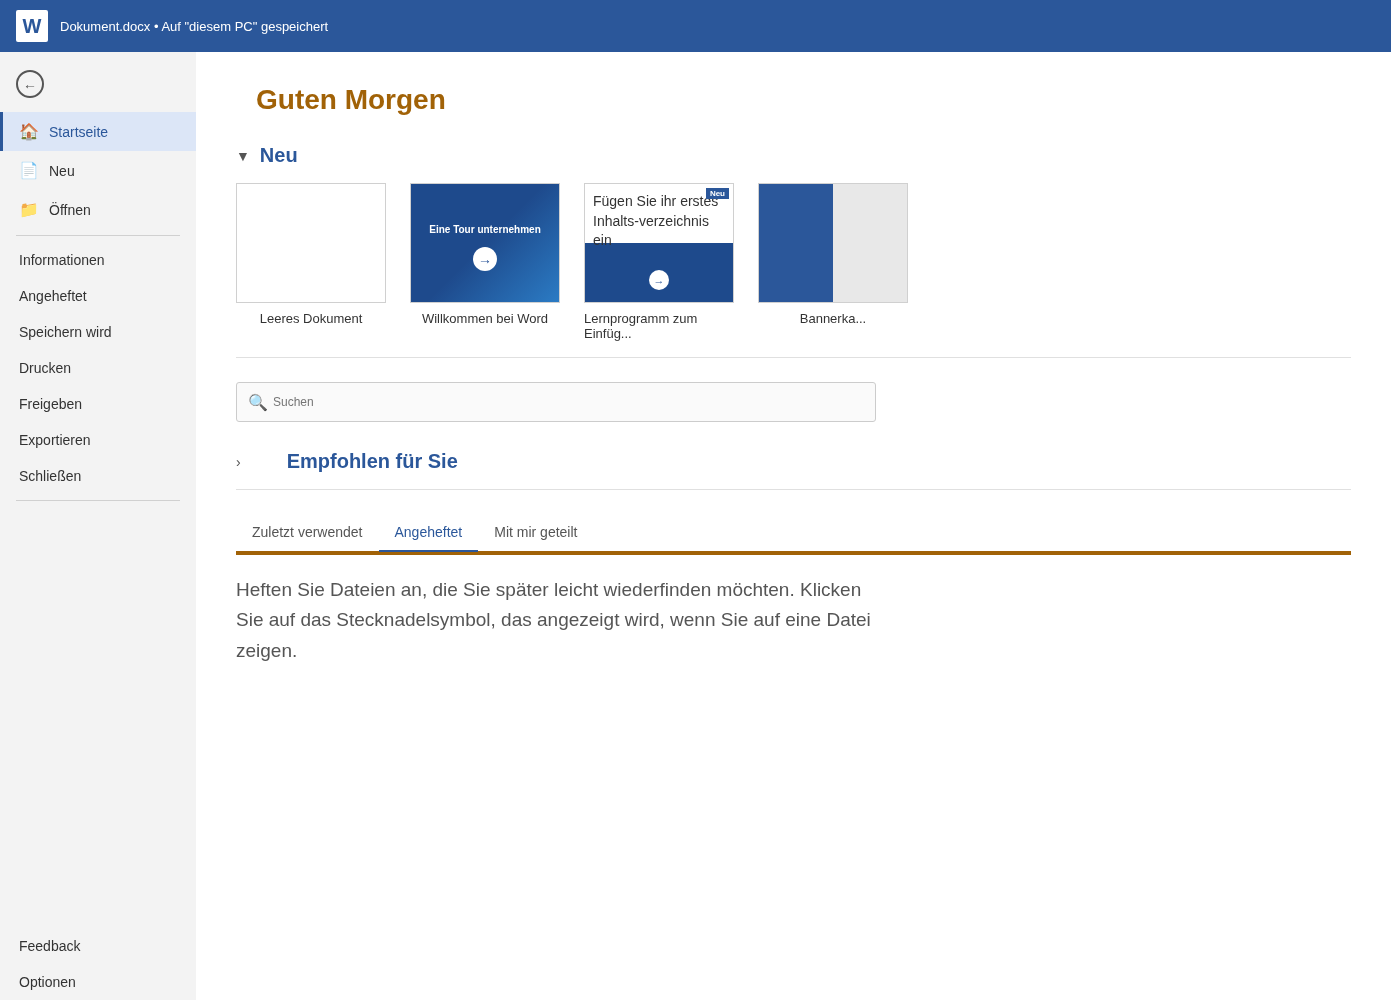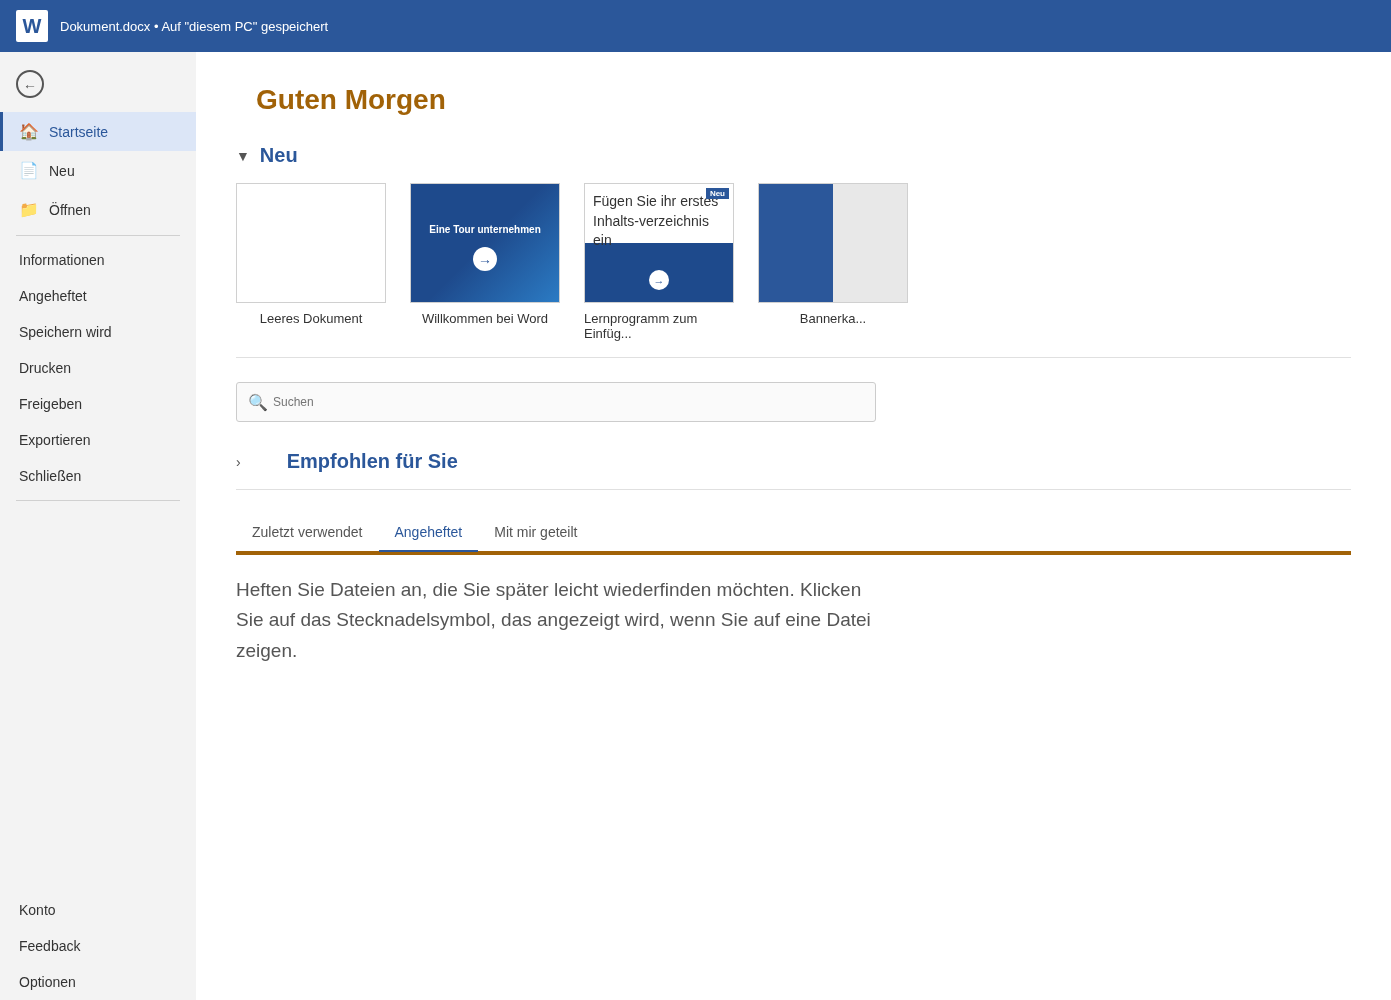--- a/index.html
+++ b/index.html
@@ -396,23 +396,20 @@
       <span>Exportieren</span>
     </div>
     <div class="sidebar-item">
       <span>Schließen</span>
     </div>
 
     <hr class="sidebar-divider">
 
     <div class="sidebar-bottom">
       <div class="sidebar-item">
-        <span>Konto</span>
-      </div>
-      <div class="sidebar-item">
         <span>Feedback</span>
       </div>
       <div class="sidebar-item">
         <span>Optionen</span>
       </div>
     </div>
   </div>
 
   <div class="content">
 

